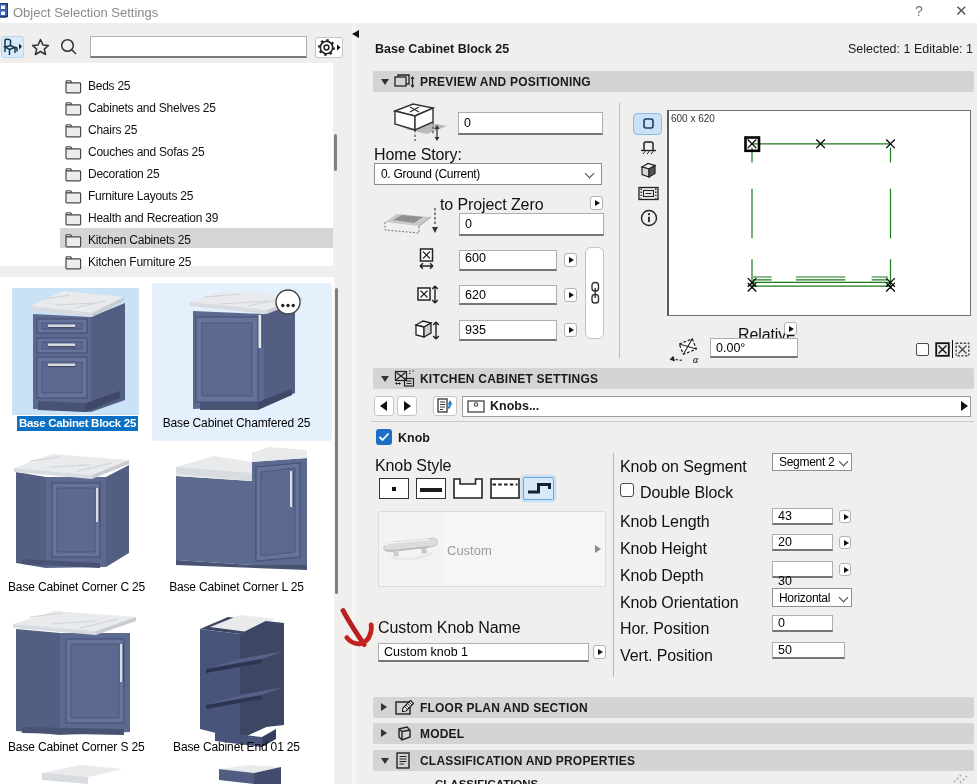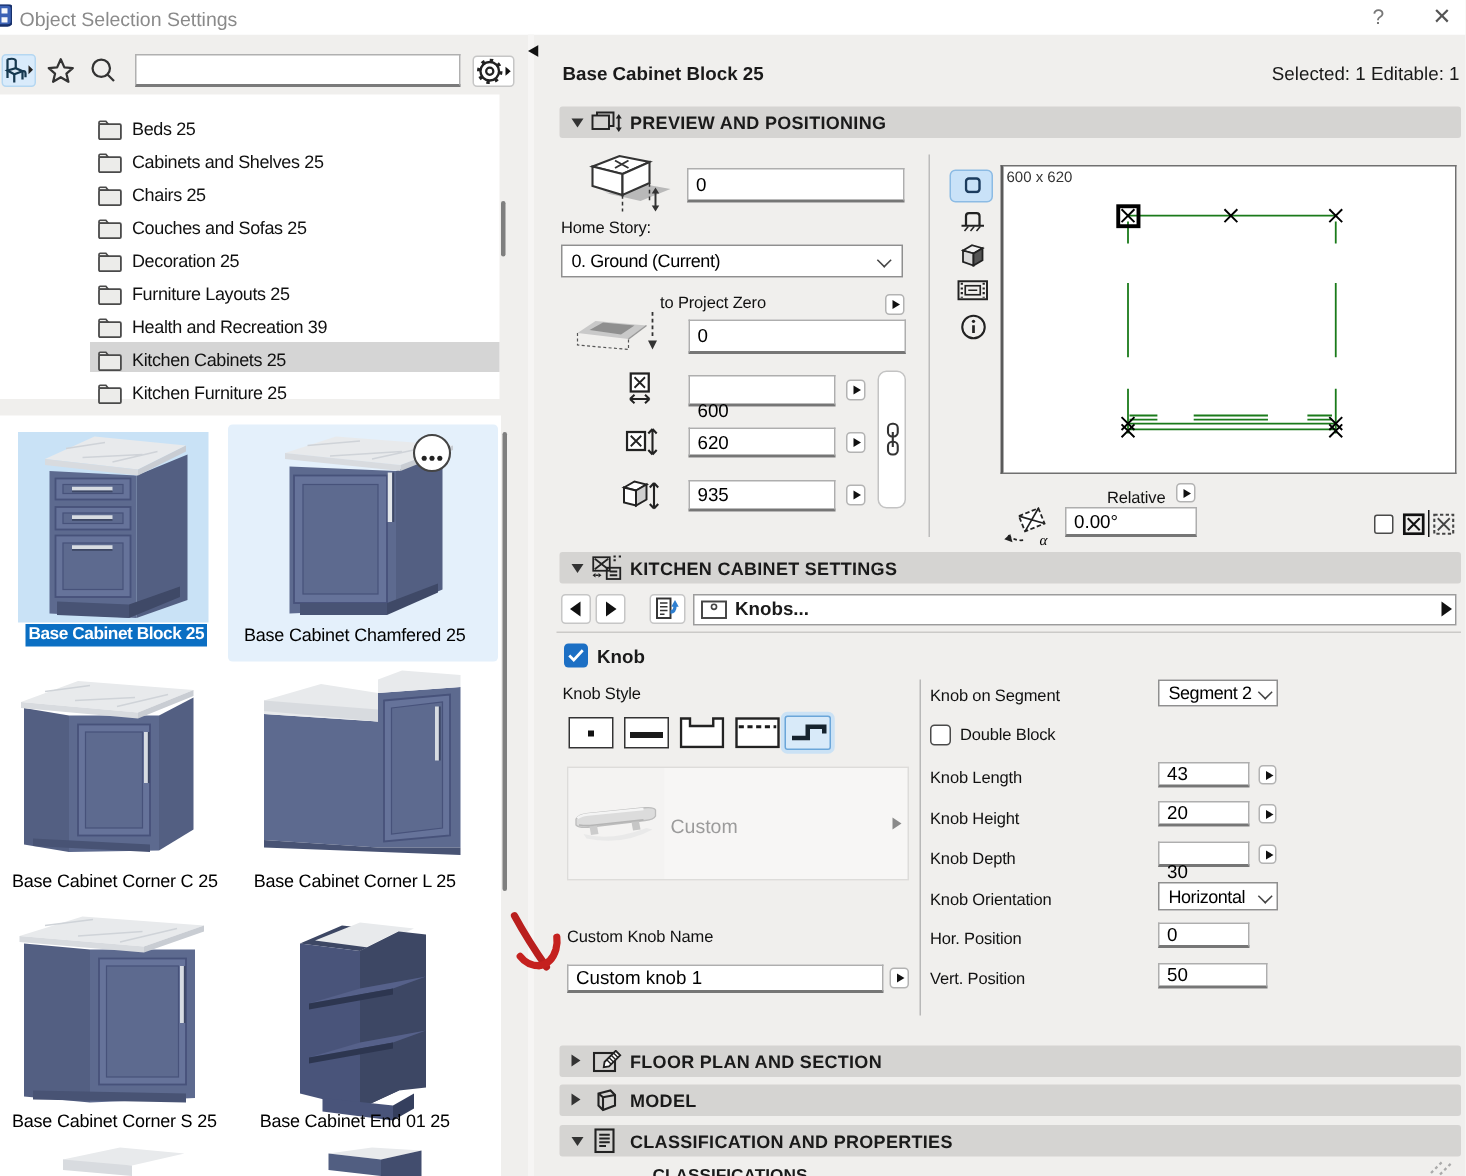--- a/index.html
+++ b/index.html
@@ -22,21 +22,21 @@
 .secbar .tri { position:absolute; left:8px; top:8px; width:0; height:0; }
 .tridown { border-left:4.5px solid transparent; border-right:4.5px solid transparent; border-top:6px solid #333; }
 .triright { border-top:4.5px solid transparent; border-bottom:4.5px solid transparent; border-left:6px solid #333; }
 .sectit { position:absolute; left:47px; top:4px; font-weight:bold; font-size:12px; letter-spacing:0.2px; color:#1a1a1a; }
 .inp { background:#fff; border:1px solid #aeaeae; border-bottom:2px solid #767676; font-size:12.5px; color:#000; padding-left:5px; }
 .inp span { display:inline-block; margin-top:2px; }
 .dd { background:#fff; border:1px solid #8f8f8f; font-size:12px; letter-spacing:-0.3px; color:#000; padding-left:6px; }
 .spin { background:#fff; border:1px solid #b3b3b3; border-radius:3px; }
 .spin:after { content:""; position:absolute; left:4px; top:3px; border-top:3.5px solid transparent; border-bottom:3.5px solid transparent; border-left:5px solid #111; }
 .chev { position:absolute; width:7px; height:7px; border-right:1.4px solid #444; border-bottom:1.4px solid #444; transform:rotate(45deg); }
-.lbl { font-size:11px; letter-spacing:-0.1px; color:#111; white-space:nowrap; }
+.lbl { font-size:16px; letter-spacing:-0.1px; color:#111; white-space:nowrap; }
 .cb { background:#fff; border:1.4px solid #4a4a4a; border-radius:2px; }
 .navbtn { background:#fff; border:1px solid #c6c6c6; border-radius:3px; }
 </style>
 </head>
 <body>
 <div class="abs panelbg"></div>
 <div class="abs titlebar"></div>
 
 <svg class="abs" style="left:0;top:3px" width="8" height="15" viewBox="0 0 8 15">
     <rect x="-6" y="0" width="14" height="14" rx="3" fill="#3c62b5" stroke="#17306b" stroke-width="1.6"></rect>
@@ -274,21 +274,21 @@
       <path d="M52 2 L52 20" stroke="#333" stroke-width="1.2" stroke-dasharray="2.5 2"></path>
       <path d="M52 27 L49 21 L55 21 Z" fill="#333"></path>
       <path d="M2 16 L2 24 L36 27 L36 20" fill="none" stroke="#555" stroke-width="0.8" stroke-dasharray="2 1.6"></path>
     </svg>
     <div class="abs inp" style="left:459px;top:213px;width:145px;height:23px"><span style="margin-top:3px">0</span></div>
     <svg class="abs" style="left:417px;top:248px" width="20" height="22" viewBox="0 0 20 22">
         <rect x="3.5" y="1" width="12" height="12" fill="#fff" stroke="#222" stroke-width="1.5"></rect>
         <path d="M6 3.5 L13 10.5 M13 3.5 L6 10.5" stroke="#222" stroke-width="1.2"></path>
         <path d="M3 18 L16 18 M3 18 L6 15.2 M3 18 L6 20.8 M16 18 L13 15.2 M16 18 L13 20.8" stroke="#222" stroke-width="1.4" fill="none"></path>
       </svg>
-    <div class="abs inp" style="left:459px;top:250px;width:98px;height:21px"><span style="margin-top:16px">600</span></div>
+    <div class="abs inp" style="left:459px;top:250px;width:98px;height:21px"><span style="margin-top:0">600</span></div>
     <div class="abs spin" style="left:564px;top:253px;width:13px;height:14px"></div>
     <svg class="abs" style="left:417px;top:283px" width="22" height="24" viewBox="0 0 22 24">
         <rect x="1" y="5" width="12" height="12" fill="#fff" stroke="#222" stroke-width="1.5"></rect>
         <path d="M3.5 7.5 L10.5 14.5 M10.5 7.5 L3.5 14.5" stroke="#222" stroke-width="1.2"></path>
         <path d="M18 3 L18 20 M18 3 L15.2 6 M18 3 L20.8 6 M18 20 L15.2 17 M18 20 L20.8 17" stroke="#222" stroke-width="1.4" fill="none"></path>
       </svg>
     <div class="abs inp" style="left:459px;top:285px;width:98px;height:20px"><span style="margin-top:2px">620</span></div>
     <div class="abs spin" style="left:564px;top:288px;width:13px;height:14px"></div>
     <svg class="abs" style="left:414px;top:318px" width="26" height="25" viewBox="0 0 26 25">
         <polygon points="2,7 9,3 17,5 10,9" fill="#fff" stroke="#222" stroke-width="1.3"></polygon>

